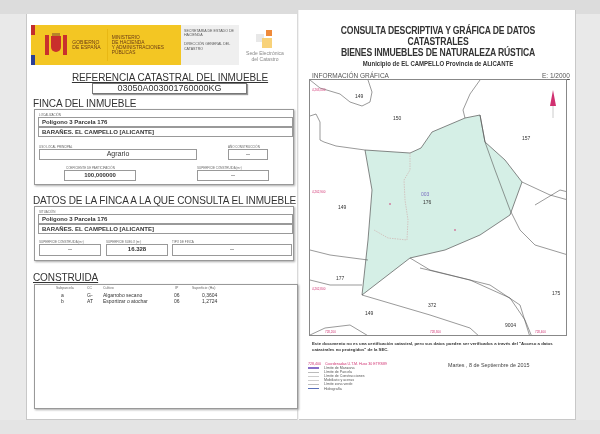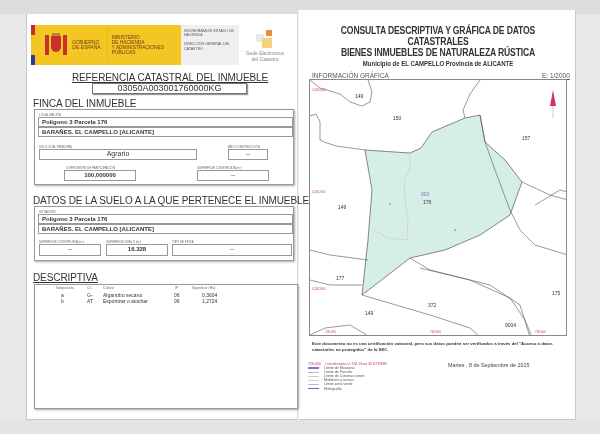--- a/index.html
+++ b/index.html
@@ -123,33 +123,33 @@
 <div class="field" style="left:38px;top:127px;width:255px;height:10px;">BARAÑES. EL CAMPELLO [ALICANTE]</div>
 <div class="mini-label" style="left:39px;top:145px;">USO LOCAL PRINCIPAL</div>
 <div class="field center plain" style="left:39px;top:149px;width:158px;height:11px;">Agrario</div>
 <div class="mini-label" style="left:228px;top:145px;">AÑO CONSTRUCCIÓN</div>
 <div class="field center" style="left:228px;top:149px;width:40px;height:11px;">--</div>
 <div class="mini-label" style="left:66px;top:166px;">COEFICIENTE DE PARTICIPACIÓN</div>
 <div class="field center" style="left:64px;top:170px;width:72px;height:11px;">100,000000</div>
 <div class="mini-label" style="left:197px;top:166px;">SUPERFICIE CONSTRUIDA (m²)</div>
 <div class="field center" style="left:197px;top:170px;width:72px;height:11px;">--</div>
 
-<div class="sect-title" style="left:33px;top:195px;">DATOS DE LA SUELO A LA QUE PERTENECE EL INMUEBLE</div>
+<div class="sect-title" style="left:33px;top:195px;">DATOS DE LA FINCA A LA QUE CONSULTA EL INMUEBLE</div>
 <div class="panel" style="left:34px;top:206px;width:260px;height:55px;"></div>
 <div class="mini-label" style="left:39px;top:210px;">SITUACIÓN</div>
 <div class="field" style="left:38px;top:214px;width:255px;height:10px;">Polígono 3 Parcela 176</div>
 <div class="field" style="left:38px;top:224px;width:255px;height:10px;">BARAÑES. EL CAMPELLO [ALICANTE]</div>
 <div class="mini-label" style="left:39px;top:240px;">SUPERFICIE CONSTRUIDA (m²)</div>
 <div class="field center" style="left:39px;top:244px;width:62px;height:12px;">--</div>
 <div class="mini-label" style="left:106px;top:240px;">SUPERFICIE SUELO (m²)</div>
 <div class="field center" style="left:106px;top:244px;width:62px;height:12px;">16.328</div>
 <div class="mini-label" style="left:172px;top:240px;">TIPO DE FINCA</div>
 <div class="field center" style="left:172px;top:244px;width:120px;height:12px;">--</div>
 
-<div class="sect-title" style="left:33px;top:272px;text-decoration:underline;">DESCRIPTIVA</div>
+<div class="sect-title" style="left:33px;top:272px;text-decoration:underline;">CONSTRUIDA</div>
 <div class="panel" style="left:34px;top:284px;width:264px;height:125px;"></div>
 <div class="subtable">
   <div class="row hdr">
     <span style="left:16px">Subparcela</span>
     <span style="left:47px">CC</span>
     <span style="left:63px">Cultivo</span>
     <span style="left:135px">IP</span>
     <span style="left:152px">Superficie (Ha)</span>
   </div>
   <div class="row">

